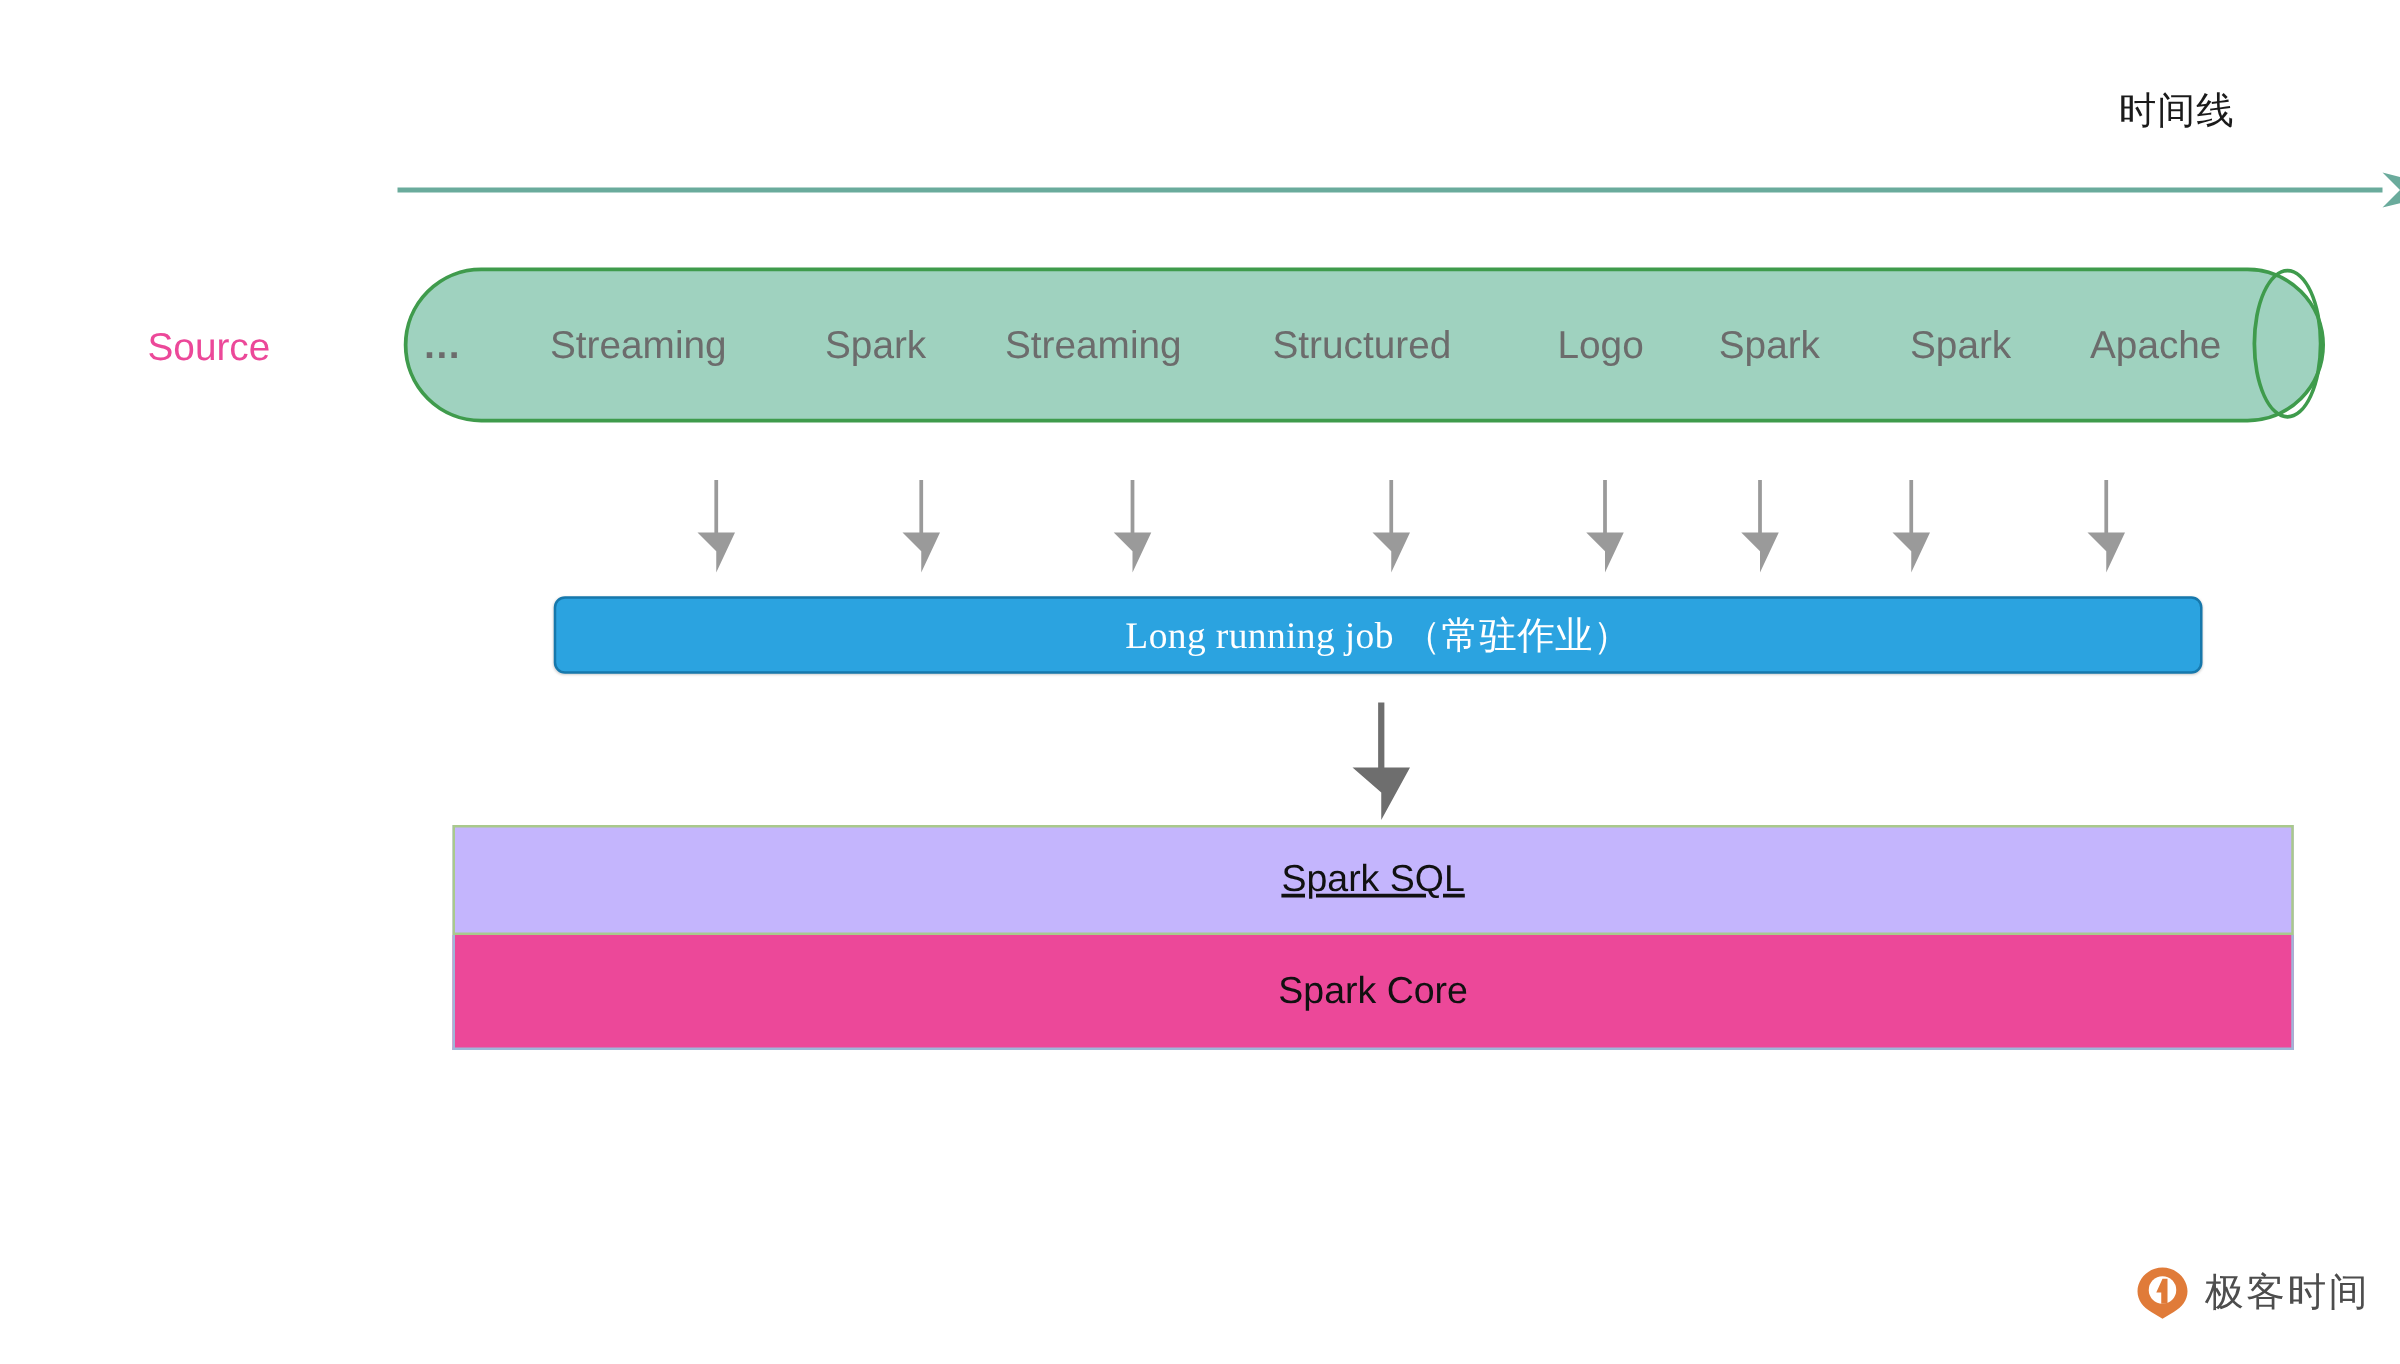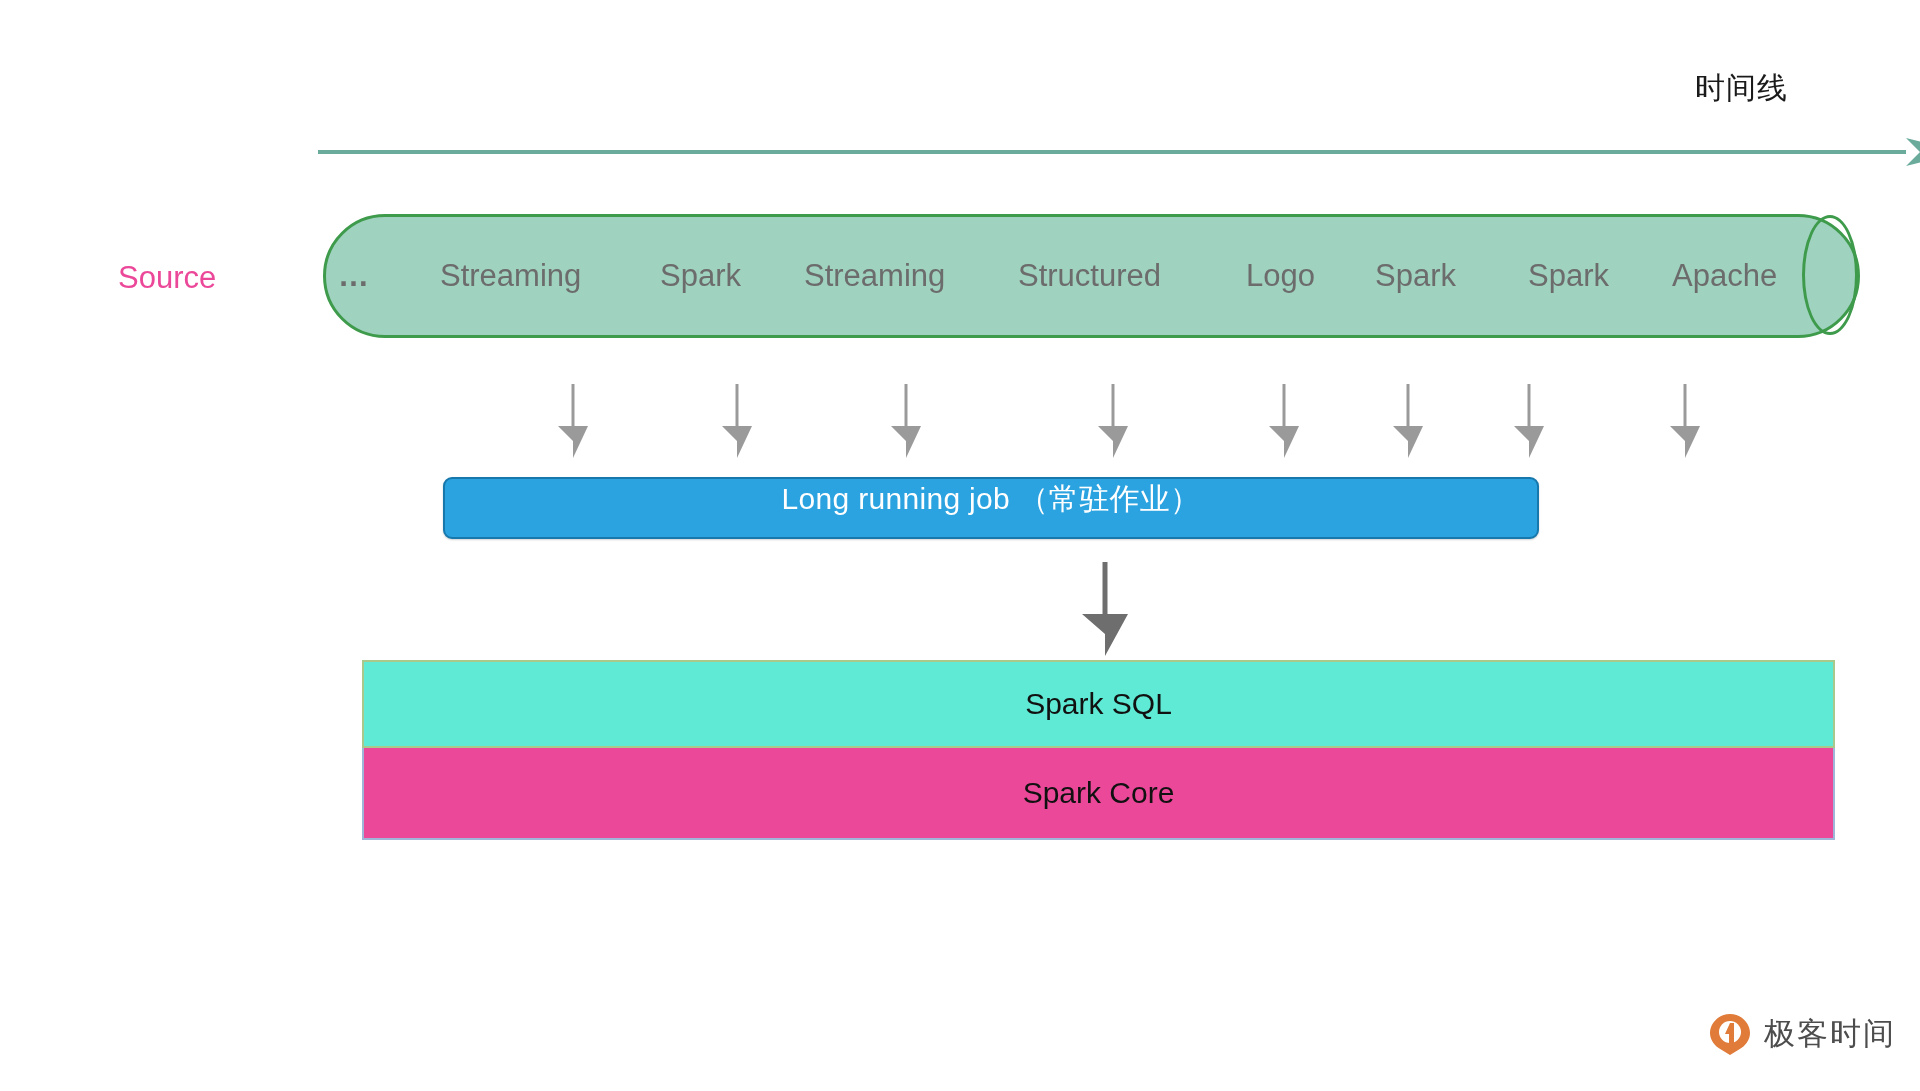--- a/index.html
+++ b/index.html
@@ -104,30 +104,31 @@
     width: 1920px;
     height: 80px;
     pointer-events: none;
   }
 
   
   .job-bar {
     position: absolute;
     left: 403px;
     top: 477px;
-    width: 1096px;
+    width: 1319px;
     height: 62px;
     background: #2ba3e0;
     border: 2px solid #1678ac;
     border-radius: 9px;
     box-sizing: border-box;
     display: flex;
-    align-items: flex-start;
+    align-items: center;
     justify-content: center;
     box-shadow: 0 1px 2px rgba(0,0,0,0.18);
+    font-family: Liberation Serif, serif;
   }
   .job-bar-text {
     font-size: 30px;
     color: #ffffff;
     white-space: nowrap;
     letter-spacing: 0.3px;
   }
 
   
   .big-arrow {
@@ -148,22 +149,23 @@
   .stack-row {
     height: 88px;
     display: flex;
     align-items: center;
     justify-content: center;
     box-sizing: border-box;
     font-size: 30px;
     color: #111111;
   }
   .row-sql {
-    background: #5eead4;
+    background: #c4b5fd;
     border: 2px solid #a9c98c;
+    text-decoration: underline;
   }
   .row-core {
     background: #ec4899;
     border: 2px solid #9fb6d9;
     border-top: none;
     height: 92px;
   }
 
   
   .brand {

